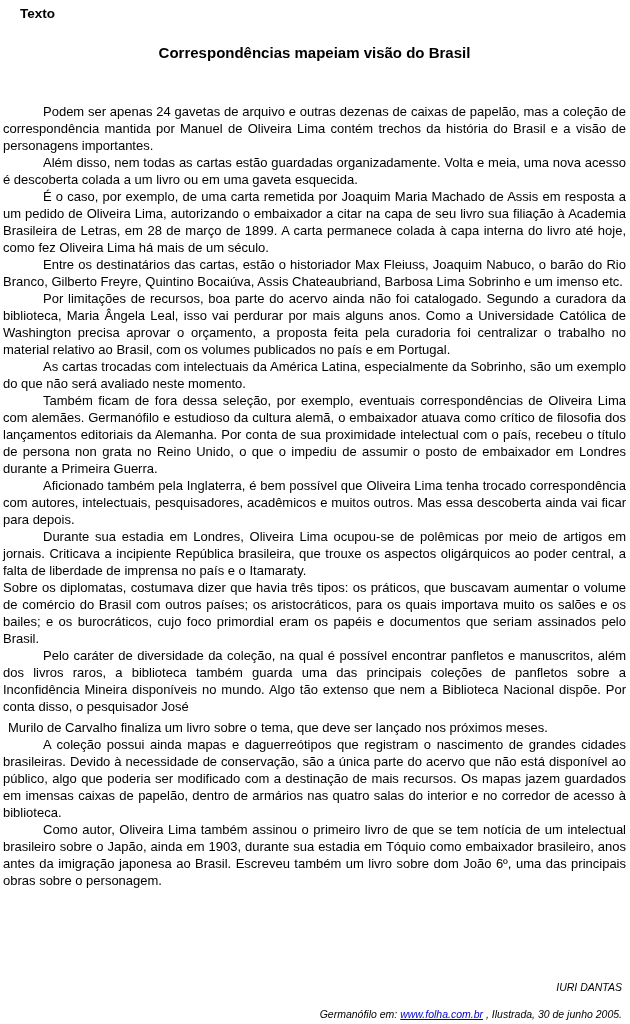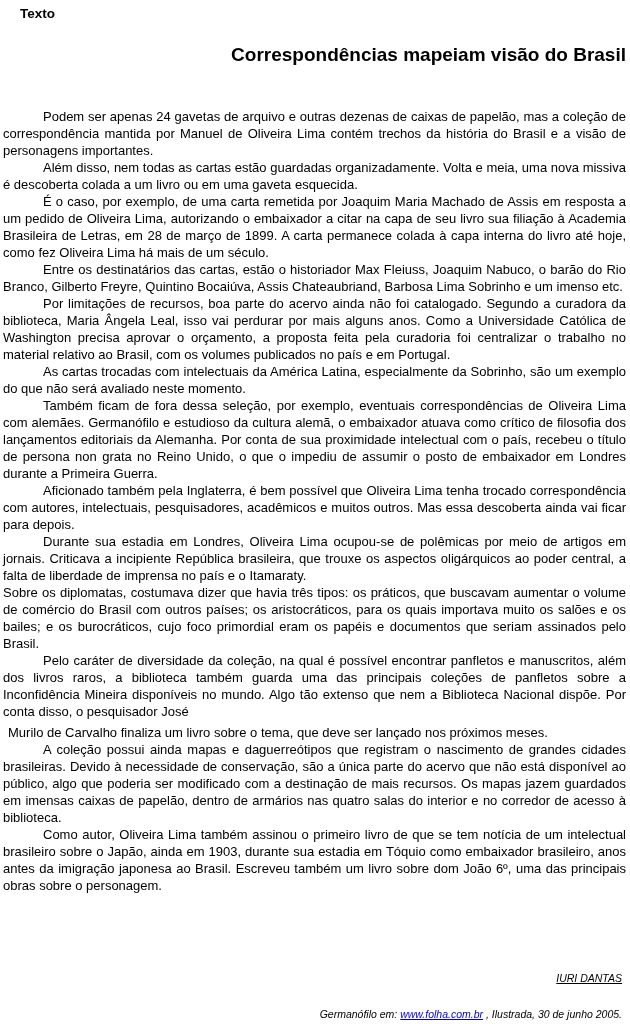--- a/index.html
+++ b/index.html
@@ -17,23 +17,23 @@
     overflow: hidden;
     box-sizing: border-box;
     padding: 5px 4px 4px 3px;
   }
   .doc-label {
     font-weight: bold;
     font-size: 13.5px;
     margin: 1px 0 0 17px;
   }
   .doc-title {
-    text-align: right;
+    text-align: center;
     font-weight: bold;
-    font-size: 19px;
+    font-size: 15px;
     margin-top: 23px;
   }
   .article-body {
     margin-top: 42px;
     font-size: 13px;
     line-height: 17px;
   }
   .article-body p {
     margin: 0;
     text-align: justify;
@@ -48,42 +48,41 @@
   .footer {
     position: absolute;
     right: 8px;
     bottom: 4px;
     text-align: right;
     font-style: italic;
     font-size: 10.5px;
     color: #000000;
   }
   .byline {
-    margin-bottom: 24px;
-    text-decoration: underline;
+    margin-bottom: 15px;
   }
   .source-line a, .source-link {
     color: #0000cc;
     text-decoration: underline;
     cursor: pointer;
     margin-top: 40px;
   }
 </style>
 </head>
 <body>
 
 <div class="page">
 
   <div class="doc-label">Texto</div>
 
   <div class="doc-title">Correspondências mapeiam visão do Brasil</div>
 
   <div class="article-body">
       <p class="indent">Podem ser apenas 24 gavetas de arquivo e outras dezenas de caixas de papelão, mas a coleção de correspondência mantida por Manuel de Oliveira Lima contém trechos da história do Brasil e a visão de personagens importantes.</p>
-      <p class="indent">Além disso, nem todas as cartas estão guardadas organizadamente. Volta e meia, uma nova missiva é descoberta colada a um livro ou em uma gaveta esquecida.</p>
+      <p class="indent">Além disso, nem todas as cartas estão guardadas organizadamente. Volta e meia, uma nova acesso é descoberta colada a um livro ou em uma gaveta esquecida.</p>
       <p class="indent">É o caso, por exemplo, de uma carta remetida por Joaquim Maria Machado de Assis em resposta a um pedido de Oliveira Lima, autorizando o embaixador a citar na capa de seu livro sua filiação à Academia Brasileira de Letras, em 28 de março de 1899. A carta permanece colada à capa interna do livro até hoje, como fez Oliveira Lima há mais de um século.</p>
       <p class="indent">Entre os destinatários das cartas, estão o historiador Max Fleiuss, Joaquim Nabuco, o barão do Rio Branco, Gilberto Freyre, Quintino Bocaiúva, Assis Chateaubriand, Barbosa Lima Sobrinho e um imenso etc.</p>
       <p class="indent">Por limitações de recursos, boa parte do acervo ainda não foi catalogado. Segundo a curadora da biblioteca, Maria Ângela Leal, isso vai perdurar por mais alguns anos. Como a Universidade Católica de Washington precisa aprovar o orçamento, a proposta feita pela curadoria foi centralizar o trabalho no material relativo ao Brasil, com os volumes publicados no país e em Portugal.</p>
       <p class="indent">As cartas trocadas com intelectuais da América Latina, especialmente da Sobrinho, são um exemplo do que não será avaliado neste momento.</p>
       <p class="indent">Também ficam de fora dessa seleção, por exemplo, eventuais correspondências de Oliveira Lima com alemães. Germanófilo e estudioso da cultura alemã, o embaixador atuava como crítico de filosofia dos lançamentos editoriais da Alemanha. Por conta de sua proximidade intelectual com o país, recebeu o título de persona non grata no Reino Unido, o que o impediu de assumir o posto de embaixador em Londres durante a Primeira Guerra.</p>
       <p class="indent">Aficionado também pela Inglaterra, é bem possível que Oliveira Lima tenha trocado correspondência com autores, intelectuais, pesquisadores, acadêmicos e muitos outros. Mas essa descoberta ainda vai ficar para depois.</p>
       <p class="indent">Durante sua estadia em Londres, Oliveira Lima ocupou-se de polêmicas por meio de artigos em jornais. Criticava a incipiente República brasileira, que trouxe os aspectos oligárquicos ao poder central, a falta de liberdade de imprensa no país e o Itamaraty.</p>
       <p class="">Sobre os diplomatas, costumava dizer que havia três tipos: os práticos, que buscavam aumentar o volume de comércio do Brasil com outros países; os aristocráticos, para os quais importava muito os salões e os bailes; e os burocráticos, cujo foco primordial eram os papéis e documentos que seriam assinados pelo Brasil.</p>
       <p class="indent">Pelo caráter de diversidade da coleção, na qual é possível encontrar panfletos e manuscritos, além dos livros raros, a biblioteca também guarda uma das principais coleções de panfletos sobre a Inconfidência Mineira disponíveis no mundo. Algo tão extenso que nem a Biblioteca Nacional dispõe. Por conta disso, o pesquisador José</p>
       <p class=" page-join">Murilo de Carvalho finaliza um livro sobre o tema, que deve ser lançado nos próximos meses.</p>

